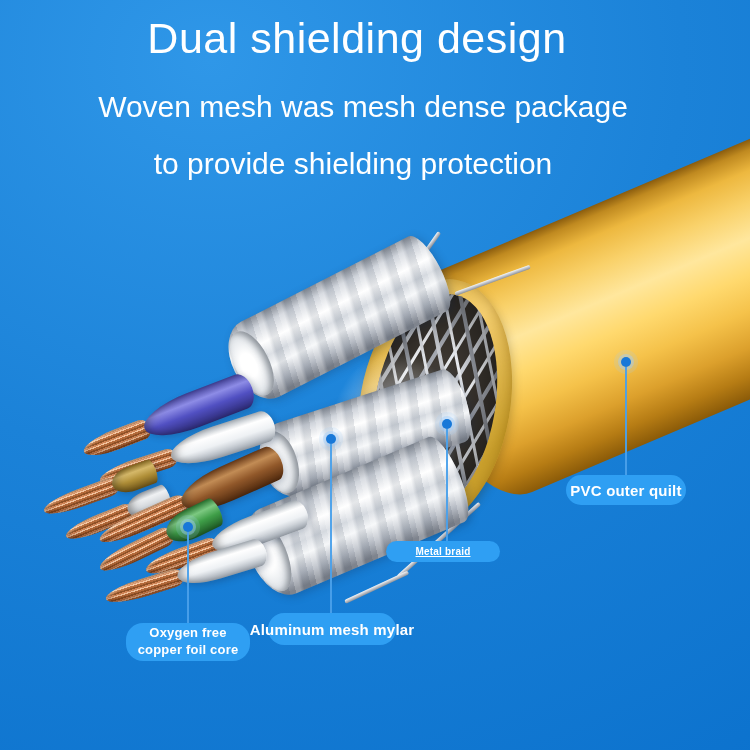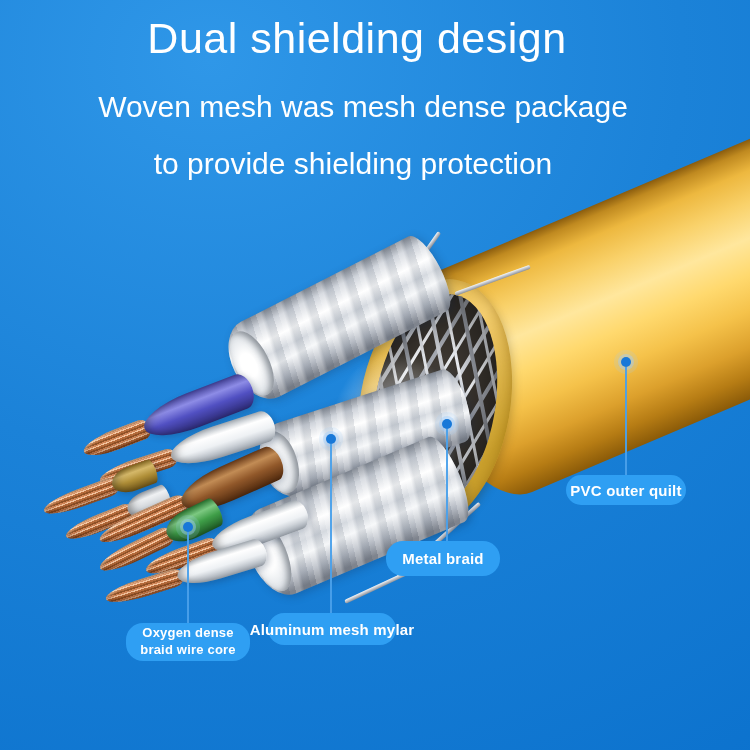--- a/index.html
+++ b/index.html
@@ -93,21 +93,21 @@
     position:absolute;width:10px;height:10px;border-radius:50%;background:#1878d8;
     box-shadow:0 0 0 3px rgba(160,205,250,.45), 0 0 0 7px rgba(160,205,250,.18);
   }
   .cline{position:absolute;width:2px;background:rgba(74,160,234,.95);}
   .pill{
     position:absolute;display:flex;align-items:center;justify-content:center;flex-direction:column;
     background:#2f9ff3;border-radius:17px;color:#ffffff;font-weight:700;
     white-space:nowrap;letter-spacing:0.2px;text-align:center;
   }
   .pill-pvc{left:566px;top:475px;width:120px;height:30px;font-size:15px;}
-  .pill-metal{left:386px;top:541px;width:114px;height:35px;font-size:15px;}
+  .pill-metal{left:386px;top:541px;width:114px;height:21px;font-size:10px;text-decoration:underline;}
   .pill-foil{left:268px;top:613px;width:128px;height:32px;font-size:15px;}
   .pill-oxy{left:126px;top:623px;width:124px;height:38px;font-size:13px;line-height:1.28;}
 </style>
 </head>
 <body>
 
 <div class="stage">
 
   <div class="hline title">Dual shielding design</div>
   <div class="hline sub1">Woven mesh was mesh dense package</div>
@@ -212,18 +212,18 @@
     <div class="cline" style="left:330px;top:444px;height:169px;"></div>
     <div class="pill pill-foil">
       <span>Aluminum mesh mylar</span>
     </div>
   </div>
 
   <div>
     <div class="dot" style="left:183px;top:522px;"></div>
     <div class="cline" style="left:187px;top:532px;height:91px;"></div>
     <div class="pill pill-oxy">
-      <span>Oxygen dense</span>
-      <span>braid wire core</span>
+      <span>Oxygen free</span>
+      <span>copper foil core</span>
     </div>
   </div>
 
 </div>
 
 </body></html>

